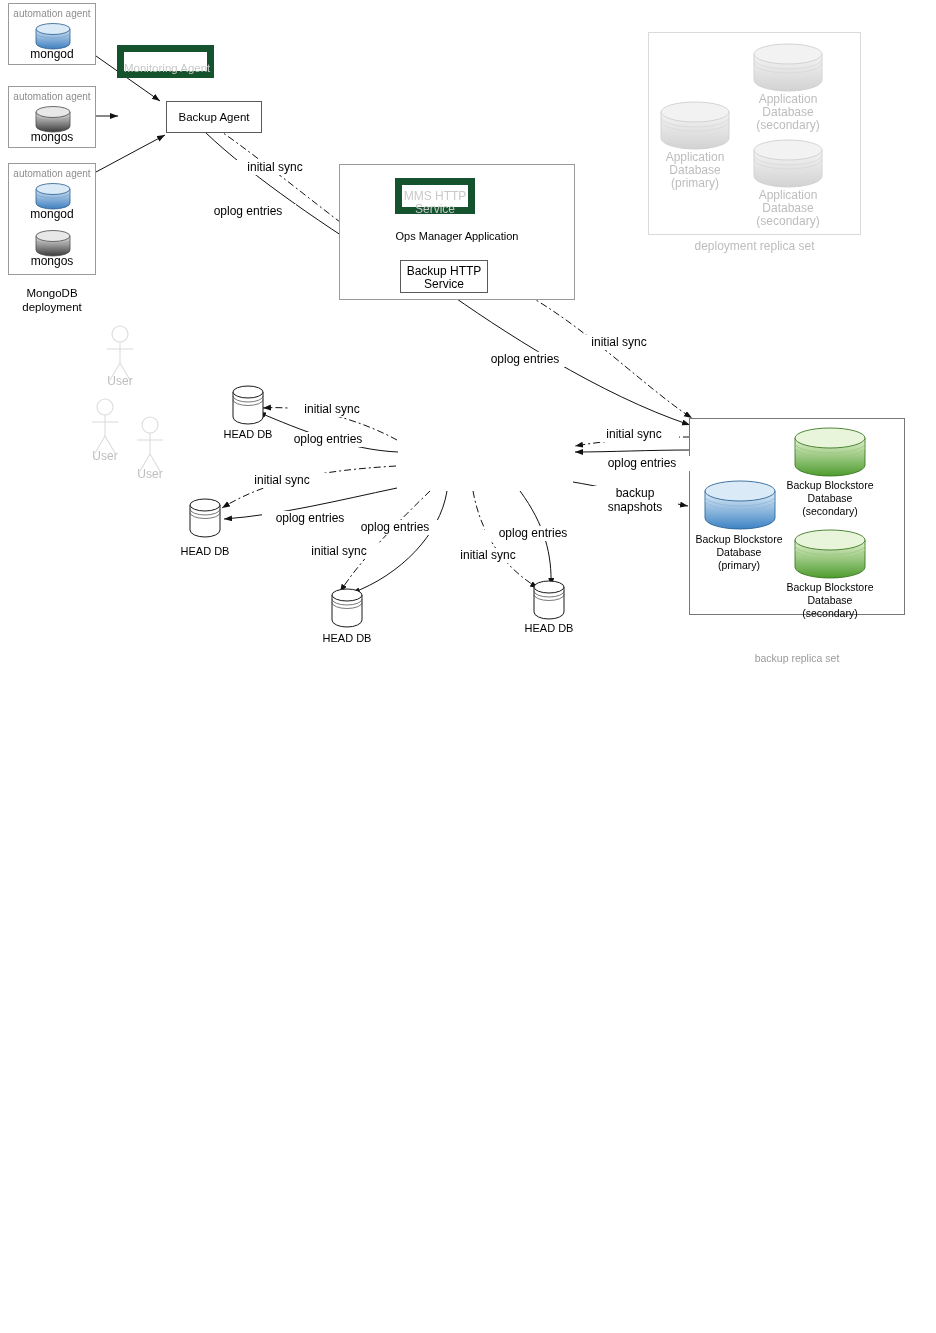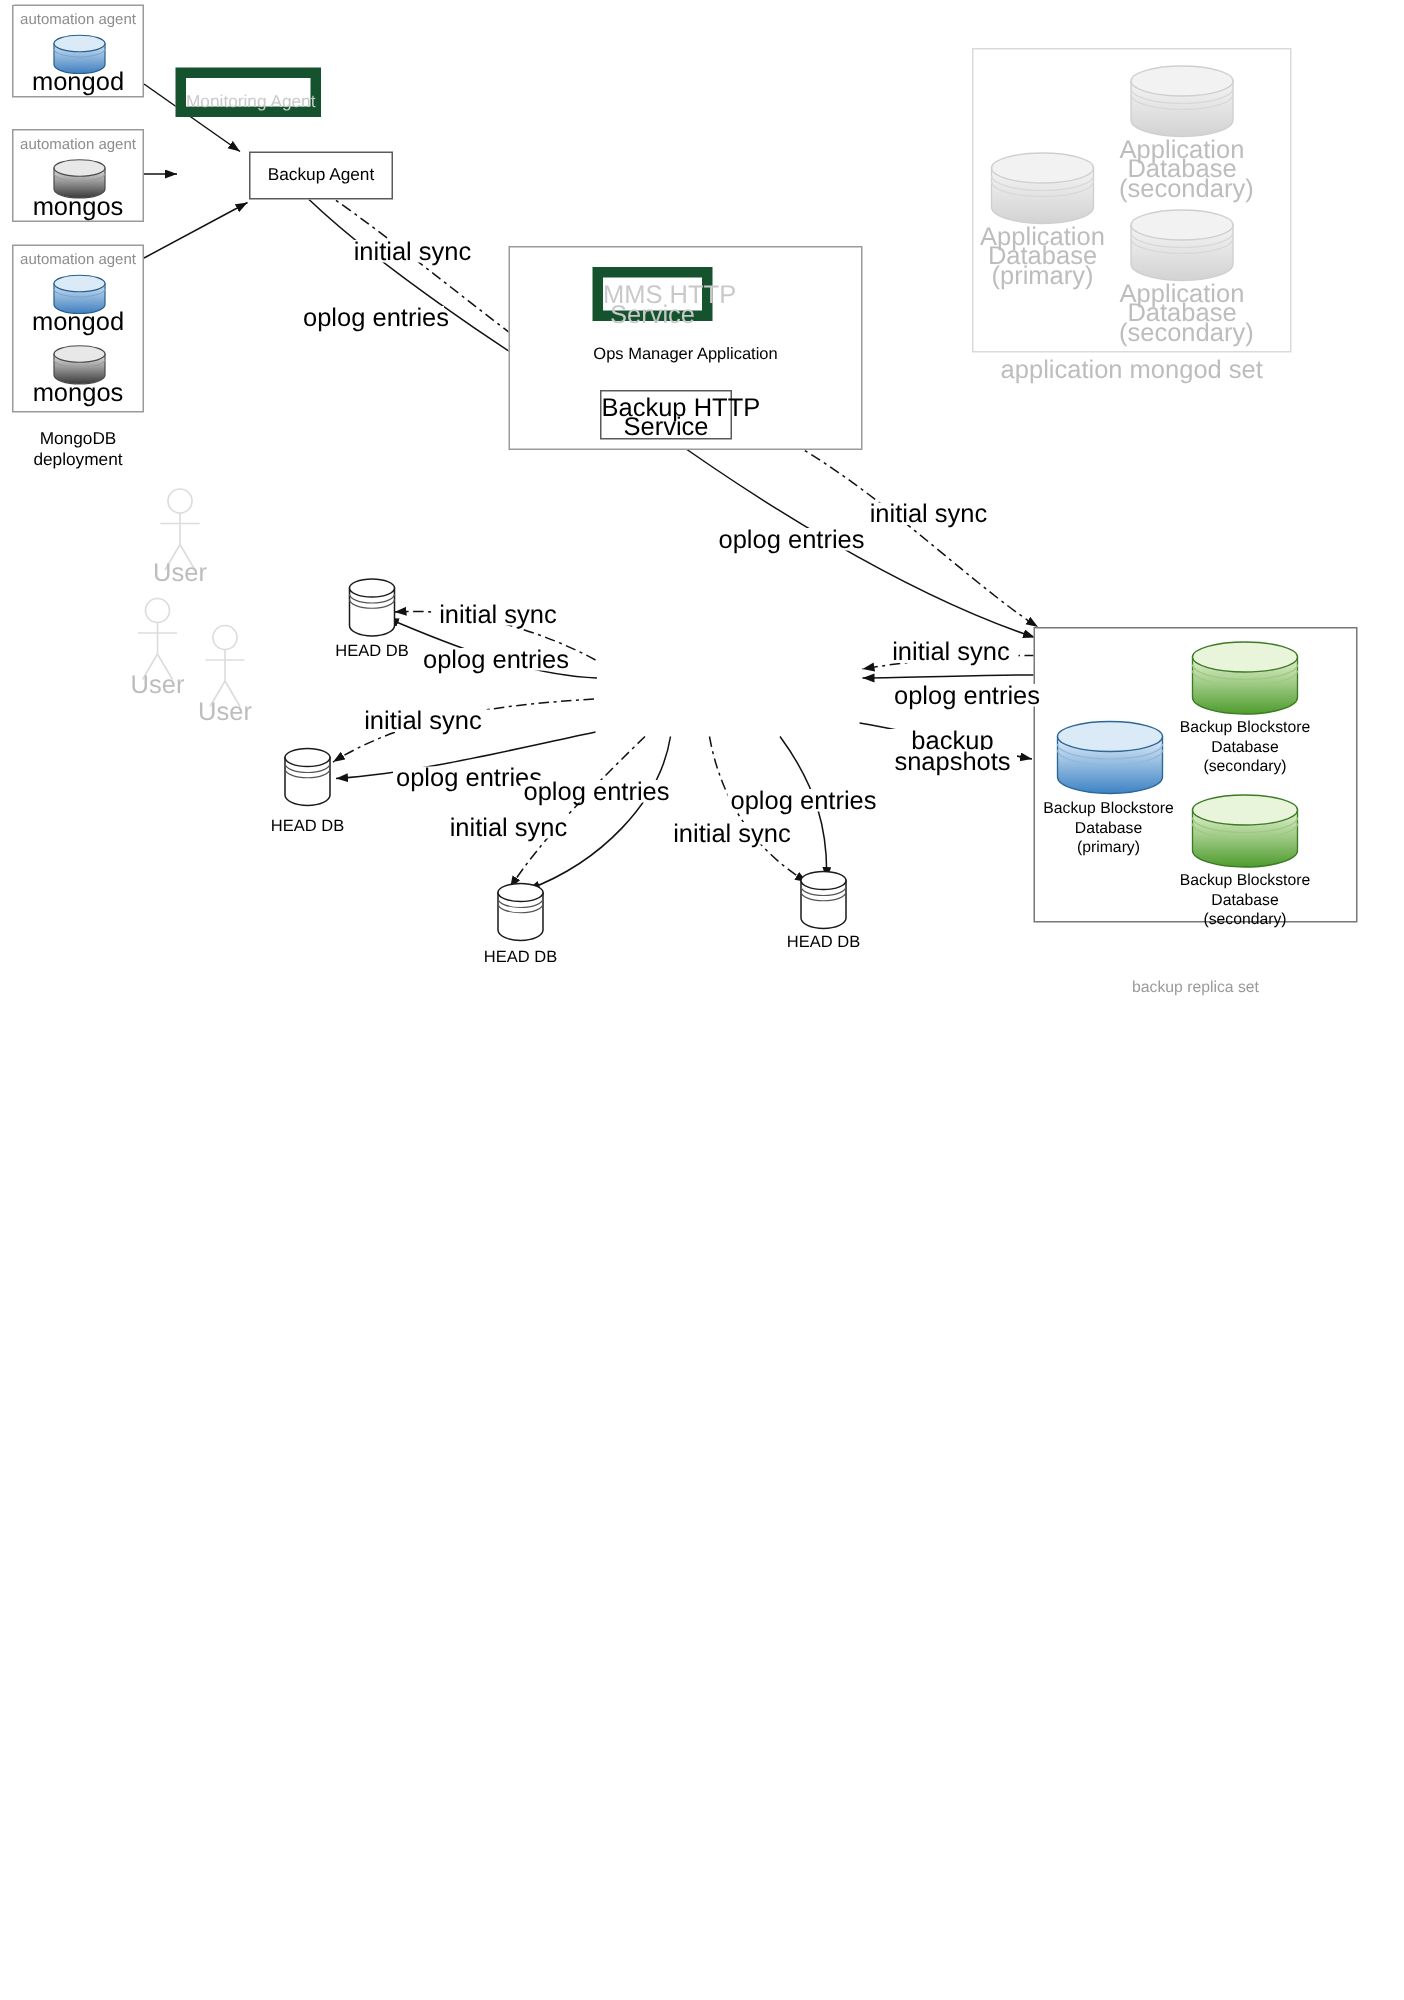--- a/index.html
+++ b/index.html
@@ -3,21 +3,21 @@
 <meta charset="utf-8">
 <style>
   html,body{margin:0;padding:0;background:#ffffff;}
   body{font-family:"Liberation Sans",sans-serif;color:#000;}
   #stage{position:relative;width:936px;height:1050px;background:#fff;overflow:hidden;border-radius:19px;}
   .abs{position:absolute;}
   .box{position:absolute;border:1px solid #5a5a5a;background:#fff;box-sizing:border-box;}
   .box.thin{border:1px solid #9a9a9a;}
   .box.faded{border:7px solid #14532d;}
   .box.group{border:1px solid #c8c8c8;}
-  .lbl{position:absolute;font-size:17px;line-height:13px;color:#000;text-align:center;white-space:nowrap;}
+  .lbl{position:absolute;font-size:12px;line-height:13px;color:#000;text-align:center;white-space:nowrap;}
   .lbl.faded{color:#bdbdbd;}
   .lbl.gray{color:#9a9a9a;}
   .boxlabel{position:absolute;left:0;right:0;text-align:center;font-size:11.5px;color:#111;}
   .agentcap{position:absolute;left:0;right:0;top:4px;text-align:center;font-size:10px;color:#8d8d8d;}
   .cyl{position:absolute;}
   svg{display:block;overflow:visible;}
   #edges{position:absolute;left:0;top:0;width:936px;height:1333px;pointer-events:none;}
 </style>
 </head>
 <body>
@@ -227,21 +227,21 @@
         <path d="M1,11 L1,37 A34,11 0 0 0 69,37 L69,11 Z" fill="url(#gfade3)" stroke="#cfcfcf" stroke-width="0.9"></path>
         <ellipse cx="35" cy="11" rx="34" ry="10" fill="#f2f2f2" stroke="#cfcfcf" stroke-width="0.9"></ellipse>
         <path d="M1,16 A34,10 0 0 0 69,16" fill="none" stroke="#d8d8d8" stroke-width="0.8"></path>
         <path d="M1,20 A34,10 0 0 0 69,20" fill="none" stroke="#d8d8d8" stroke-width="0.8"></path>
       </svg>
     </div>
     <div class="lbl faded" style="left:97px;width:84px;top:156px;">Application</div>
     <div class="lbl faded" style="left:97px;width:84px;top:169px;">Database</div>
     <div class="lbl faded" style="left:97px;width:84px;top:182px;">(secondary)</div>
   </div>
-  <div class="lbl faded" style="left:648px;width:213px;top:240px;">application mongod set</div>
+  <div class="lbl faded" style="left:648px;width:213px;top:240px;">deployment replica set</div>
 
   <div class="abs" style="left:100px;top:325px;">
     <svg width="40" height="62" viewBox="0 0 40 62">
       <circle cx="20" cy="9" r="8" fill="none" stroke="#dcdcdc" stroke-width="1.1"></circle>
       <line x1="20" y1="17" x2="20" y2="38" stroke="#dcdcdc" stroke-width="1.1"></line>
       <line x1="7" y1="24" x2="33" y2="24" stroke="#dcdcdc" stroke-width="1.1"></line>
       <line x1="20" y1="38" x2="10" y2="55" stroke="#dcdcdc" stroke-width="1.1"></line>
       <line x1="20" y1="38" x2="30" y2="55" stroke="#dcdcdc" stroke-width="1.1"></line>
     </svg>
   </div>

